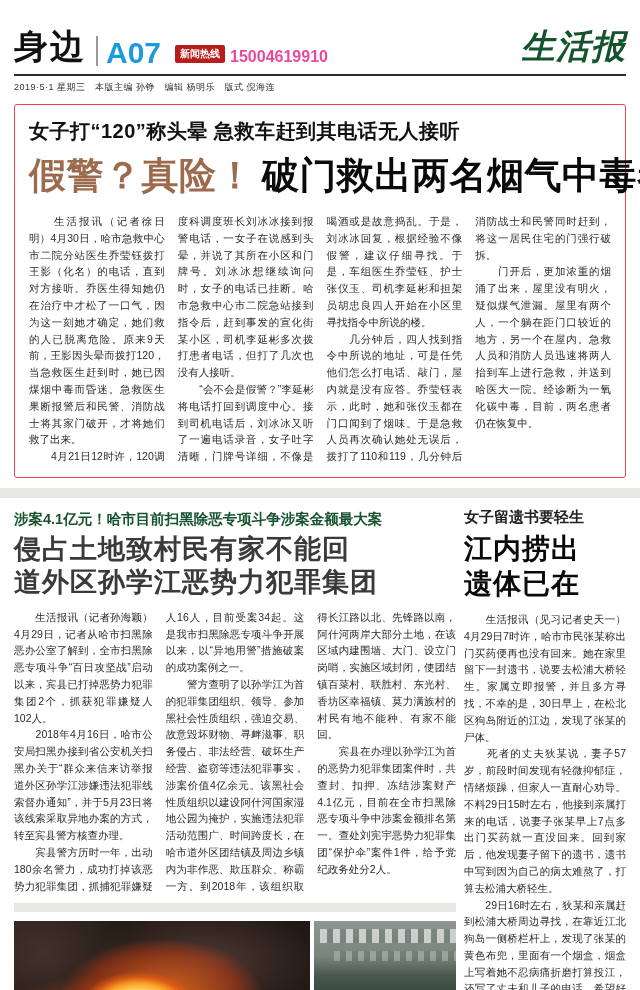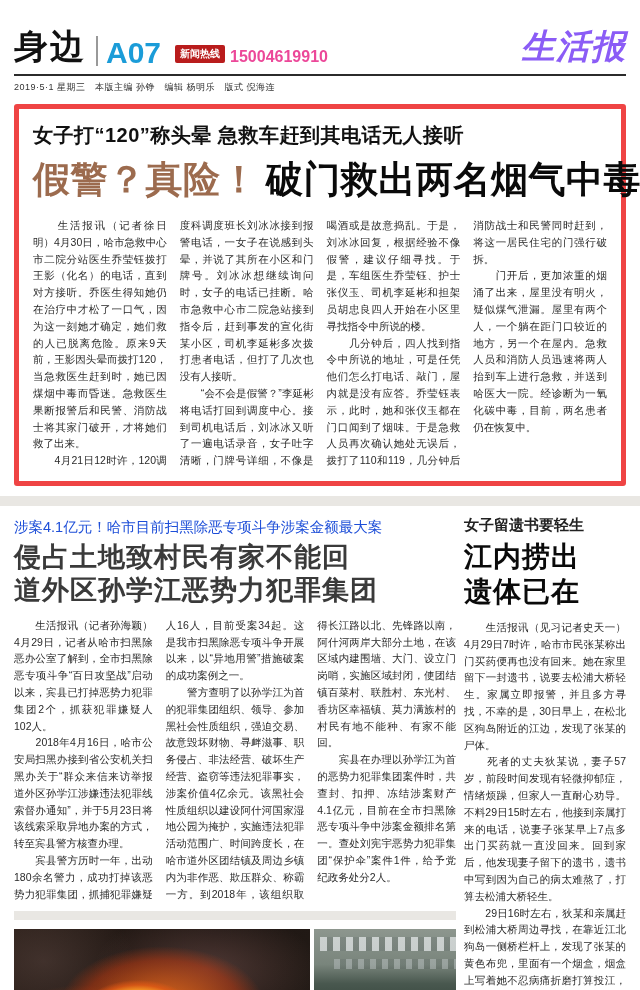--- a/index.html
+++ b/index.html
@@ -10,44 +10,44 @@
   }
   .page { padding:0 14px; }
 
   
   .header-row { display:flex; align-items:flex-end; padding:24px 14px 4px 14px; position:relative; }
   .section-title { font-size:34px; font-weight:bold; color:#111; letter-spacing:2px; font-family:Liberation Mono, monospace; }
   .header-divider { width:2px; height:30px; background:#999; margin:0 8px 4px 10px; }
   .page-no { font-size:30px; font-weight:bold; color:#1b9cd8; margin-right:14px; }
   .hotline-badge { background:#b91c1c; color:#fff; font-size:10px; font-weight:bold; padding:2px 5px; border-radius:2px; margin:0 5px 7px 0; }
   .hotline-number { font-size:16px; font-weight:bold; color:#ec4899; margin-bottom:4px; }
-  .masthead { margin-left:auto; font-size:34px; font-weight:bold; font-style:italic; color:#8b5cf6; font-family:"DejaVu Serif","Liberation Serif",serif; letter-spacing:1px; }
+  .masthead { margin-left:auto; font-size:34px; font-weight:bold; font-style:italic; color:#14532d; font-family:"DejaVu Serif","Liberation Serif",serif; letter-spacing:1px; }
   .header-rule { height:2px; background:#2b2b2b; margin:0 14px; }
   .dateline { font-size:9px; color:#333; padding:5px 14px 8px 14px; letter-spacing:.5px; }
 
   
   .body-text { font-size:10.5px; line-height:1.6; color:#2a2a2a; text-align:justify; white-space:pre-line; }
   .cols-4 { column-count:4; column-gap:13px; }
   .cols-3 { column-count:3; column-gap:13px; }
 
   
-  .top-box { border:5px solid #ef4444; border-radius:3px; margin:2px 0 0 0; padding:13px 14px 12px 14px; background:#fff; }
+  .top-box { border:1px solid #ef4444; border-radius:3px; margin:2px 0 0 0; padding:13px 14px 12px 14px; background:#fff; }
   .top-kicker { font-size:20px; font-weight:600; color:#111; margin-bottom:6px; letter-spacing:.5px; }
   .top-headline { font-size:37px; font-weight:bold; letter-spacing:.5px; margin-bottom:12px; white-space:nowrap; }
   .hl-accent { color:#9c6b4e; margin-right:8px; }
   .hl-main { color:#0a0a0a; }
 
   .band { height:10px; background:#e9e7e3; margin:10px -14px; }
 
   
   .main-cols { display:flex; gap:8px; }
   .left-col { width:442px; flex:none; }
   .right-col { width:162px; flex:none; }
 
-  .mid-kicker { font-size:14.5px; font-weight:normal; color:#1d4ed8; margin:2px 0 4px 0; }
+  .mid-kicker { font-size:14.5px; font-weight:bold; color:#14532d; margin:2px 0 4px 0; }
   .mid-headline { font-size:27px; font-weight:bold; color:#3a3a3a; line-height:1.22; letter-spacing:1px; margin-bottom:10px; }
   .left-band { height:9px; background:#e9e7e3; margin:9px 0; }
 
   
   .photo-row { display:flex; gap:4px; position:relative; height:160px; }
   .photo-main { flex:1; position:relative; overflow:hidden; background:
       radial-gradient(ellipse 60px 34px at 42% 52%, #fffbe0 0%, #ffe07a 35%, rgba(255,170,40,.95) 60%, rgba(230,90,20,.7) 80%, transparent 95%),
       radial-gradient(ellipse 120px 70px at 50% 48%, rgba(255,120,25,.85), rgba(200,60,15,.5) 65%, transparent 85%),
       radial-gradient(ellipse 90px 50px at 22% 60%, rgba(255,90,20,.5), transparent 80%),
       radial-gradient(ellipse 150px 80px at 65% 25%, rgba(120,85,80,.55), transparent 75%),

